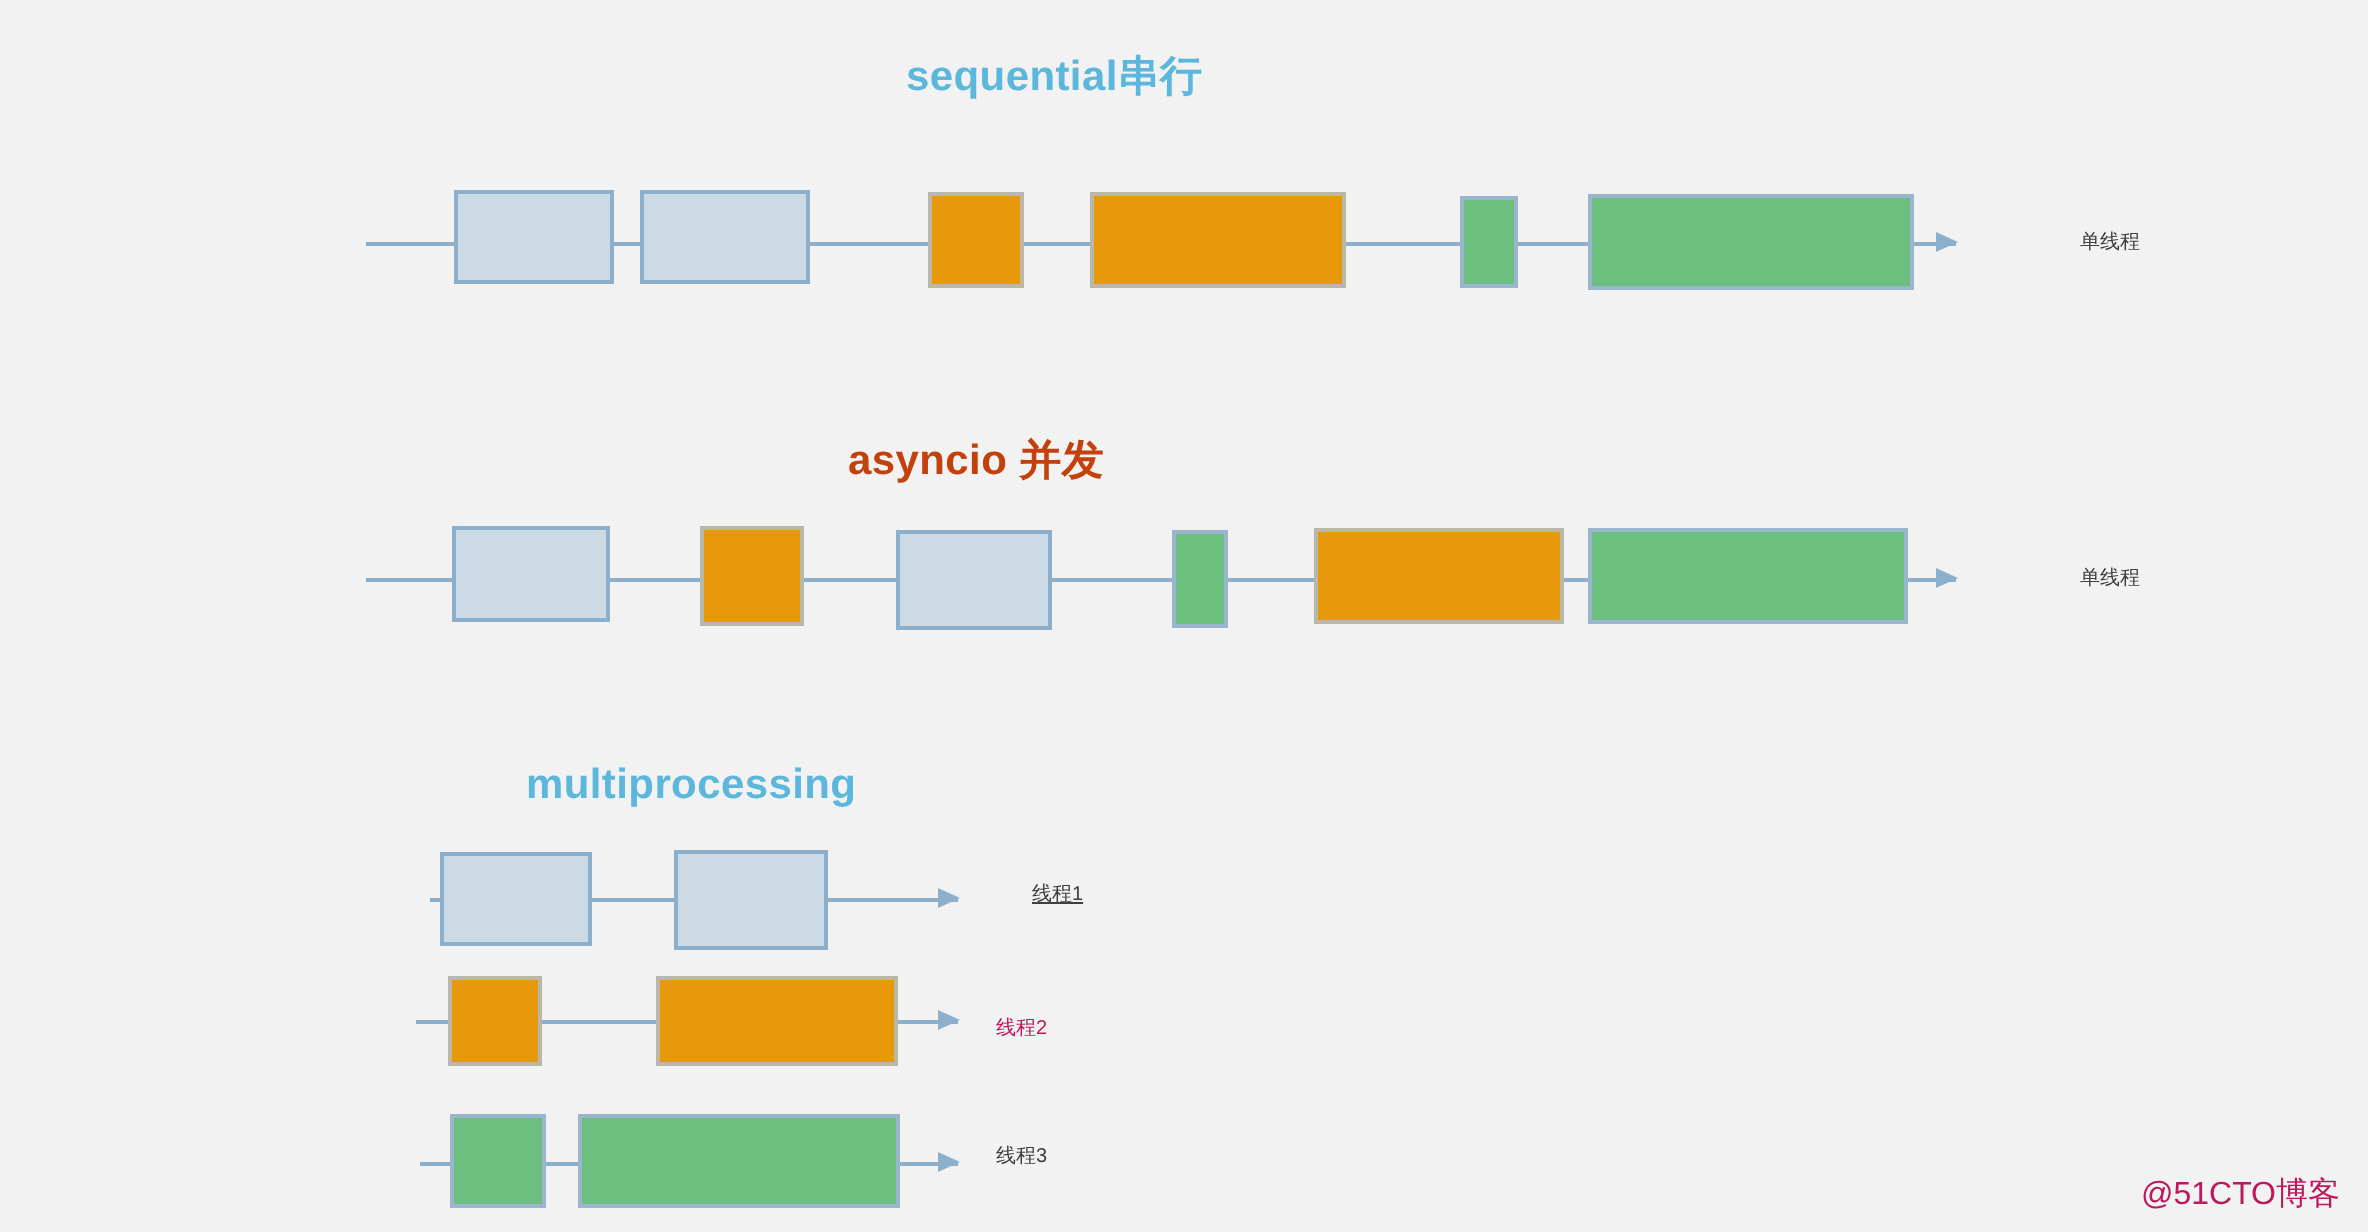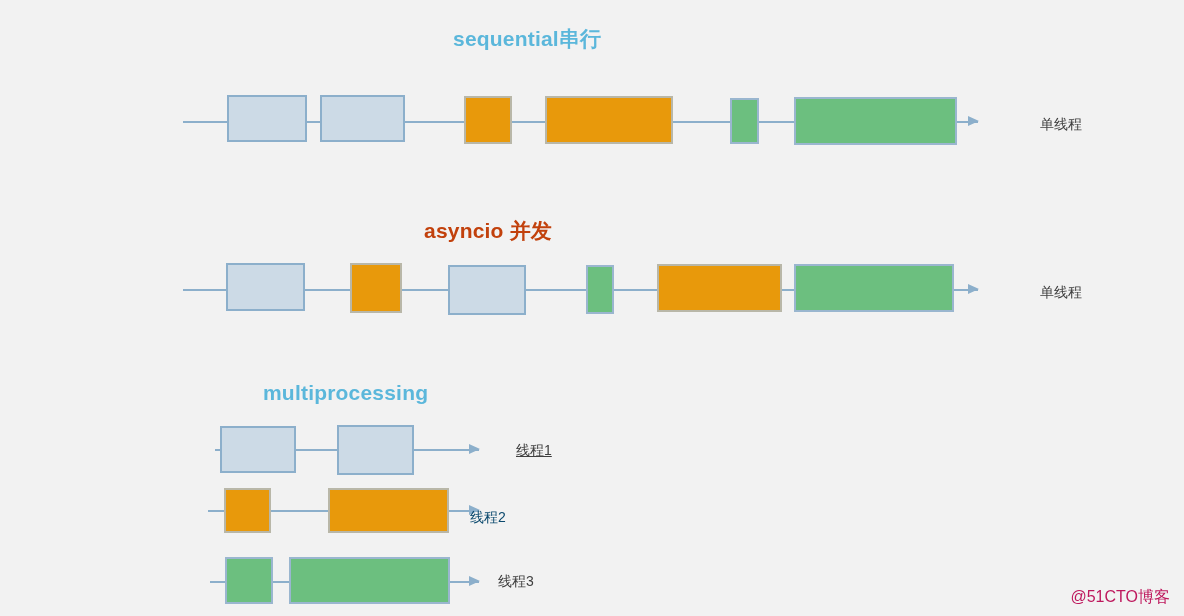--- a/index.html
+++ b/index.html
@@ -29,21 +29,21 @@
     font-weight: bold;
     font-size: 21px;
     letter-spacing: 0.2px;
     white-space: nowrap;
     line-height: 1;
   }
 
   .row-label {
     position: absolute;
     color: #404040;
-    font-size: 14px;
+    font-size: 10px;
     white-space: nowrap;
     line-height: 1;
   }
 
   
   .axis-line {
     position: absolute;
     background: #8cafcb;
     height: 2px;
   }
@@ -112,21 +112,21 @@
     <div class="section-title" style="left: 263px; top: 382px; color: rgb(91, 183, 219);">multiprocessing</div>
     <div class="axis-line" style="left: 215px; top: 449px; width: 264px; background: rgb(140, 175, 203);"></div>
     <div class="arrow-head" style="left: 469px; top: 444px; border-left-color: rgb(140, 175, 203);"></div>
     <div class="block blue" style="left: 220px; top: 426px; width: 76px; height: 47px; background: rgb(204, 218, 230); border-color: rgb(140, 175, 203);"></div>
     <div class="block blue" style="left: 337px; top: 425px; width: 77px; height: 50px; background: rgb(204, 218, 230); border-color: rgb(140, 175, 203);"></div>
     <div class="row-label" style="left: 516px; top: 443px; color: rgb(64, 64, 64); text-decoration: underline;">线程1</div>
     <div class="axis-line" style="left: 208px; top: 510px; width: 271px; background: rgb(140, 175, 203);"></div>
     <div class="arrow-head" style="left: 469px; top: 505px; border-left-color: rgb(140, 175, 203);"></div>
     <div class="block orange" style="left: 224px; top: 488px; width: 47px; height: 45px; background: rgb(232, 153, 11); border-color: rgb(185, 183, 168);"></div>
     <div class="block orange" style="left: 328px; top: 488px; width: 121px; height: 45px; background: rgb(232, 153, 11); border-color: rgb(185, 183, 168);"></div>
-    <div class="row-label" style="left: 470px; top: 510px; color: #0c4a6e; text-align: center;">线程2</div>
+    <div class="row-label" style="left: 498px; top: 510px; color: #be185d; text-align: center;">线程2</div>
     <div class="axis-line" style="left: 210px; top: 581px; width: 269px; background: rgb(140, 175, 203);"></div>
     <div class="arrow-head" style="left: 469px; top: 576px; border-left-color: rgb(140, 175, 203);"></div>
     <div class="block green" style="left: 225px; top: 557px; width: 48px; height: 47px; background: rgb(108, 191, 127); border-color: rgb(154, 182, 207);"></div>
     <div class="block green" style="left: 289px; top: 557px; width: 161px; height: 47px; background: rgb(108, 191, 127); border-color: rgb(154, 182, 207);"></div>
     <div class="row-label" style="left: 498px; top: 574px; color: rgb(64, 64, 64);">线程3</div>
   </div>
 
 <div class="watermark">@51CTO博客</div>
 
 </body></html>

